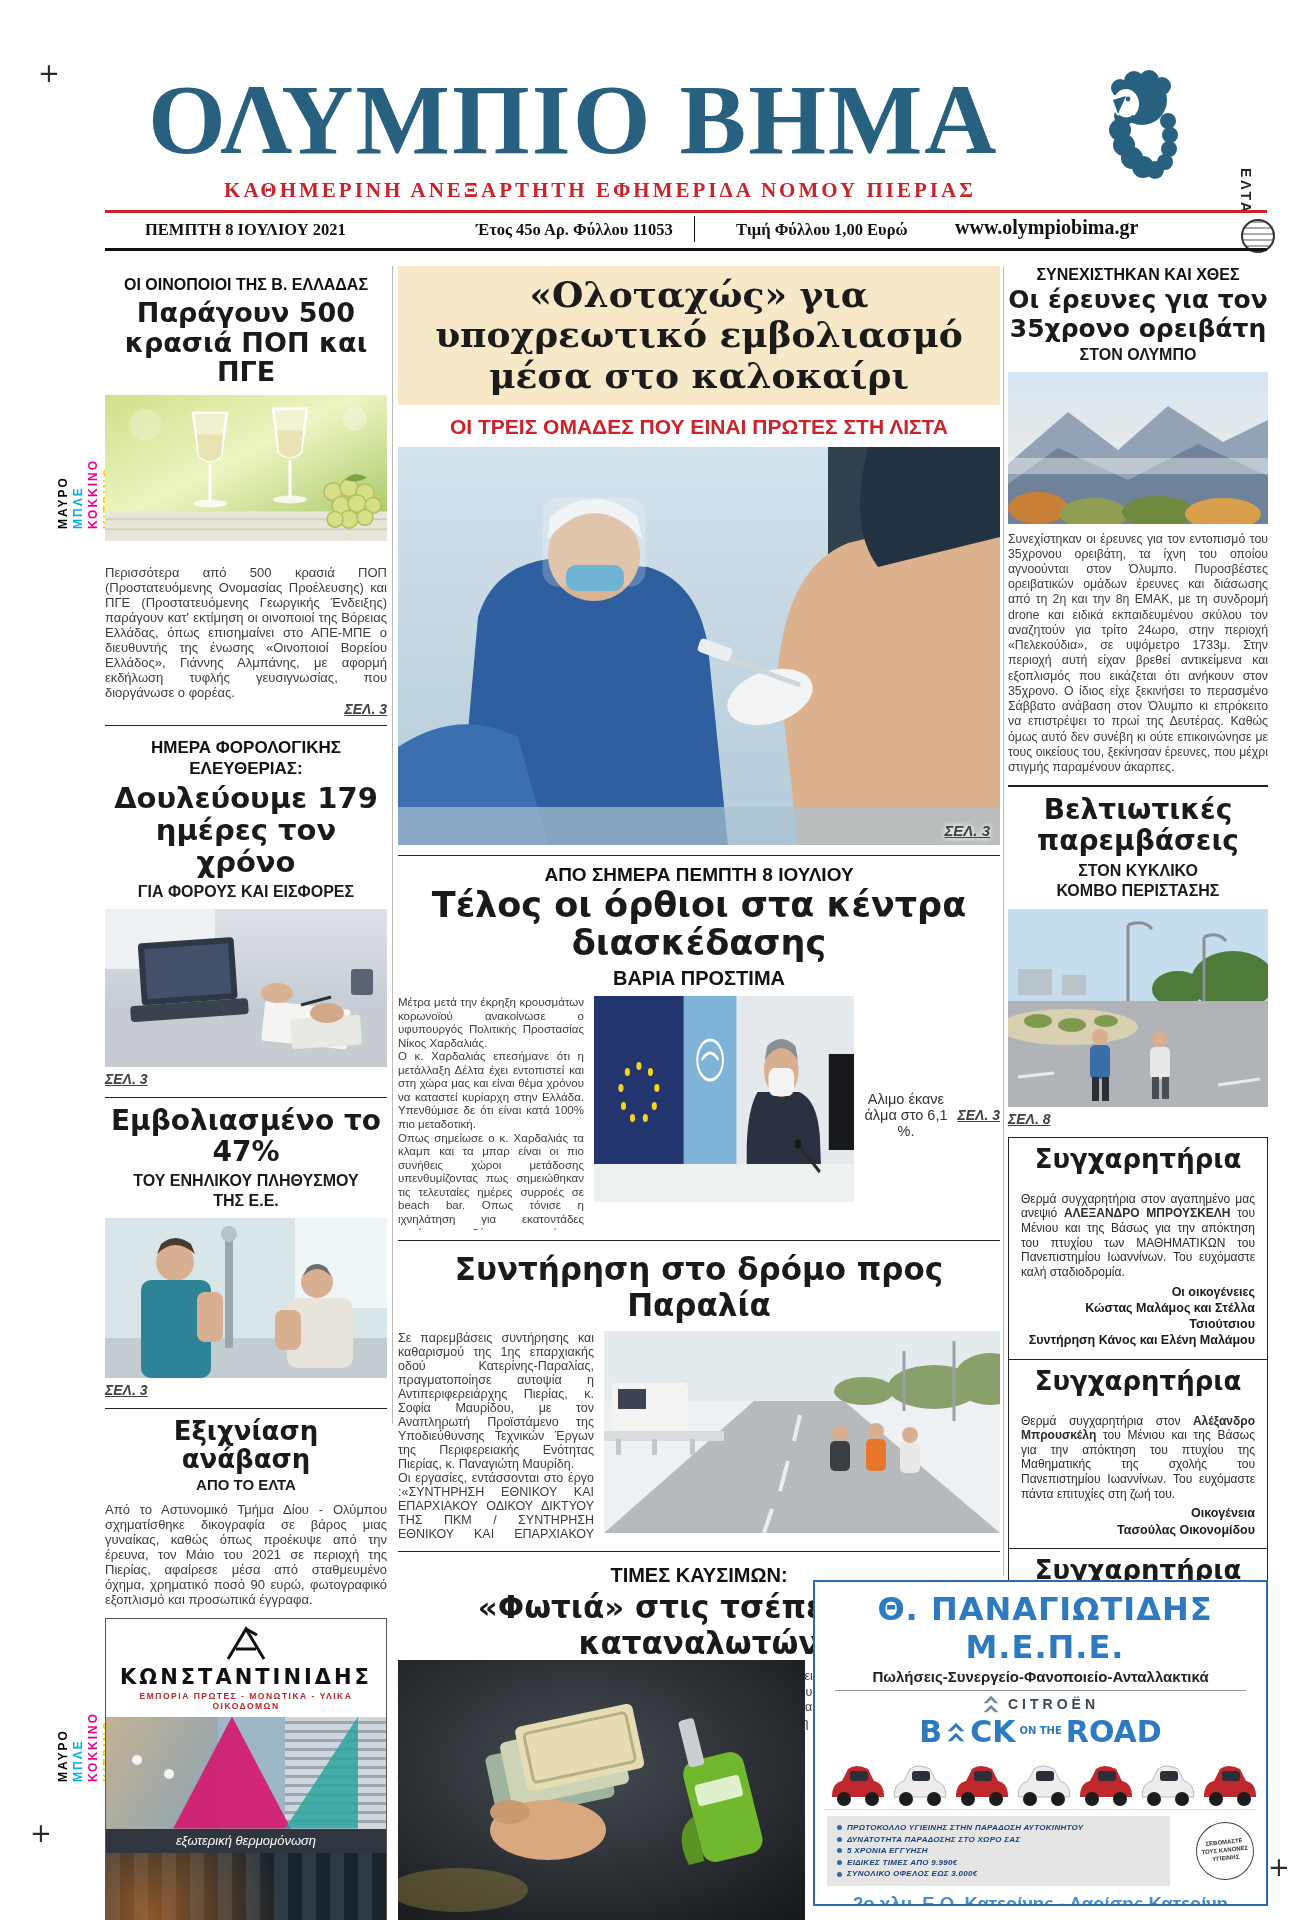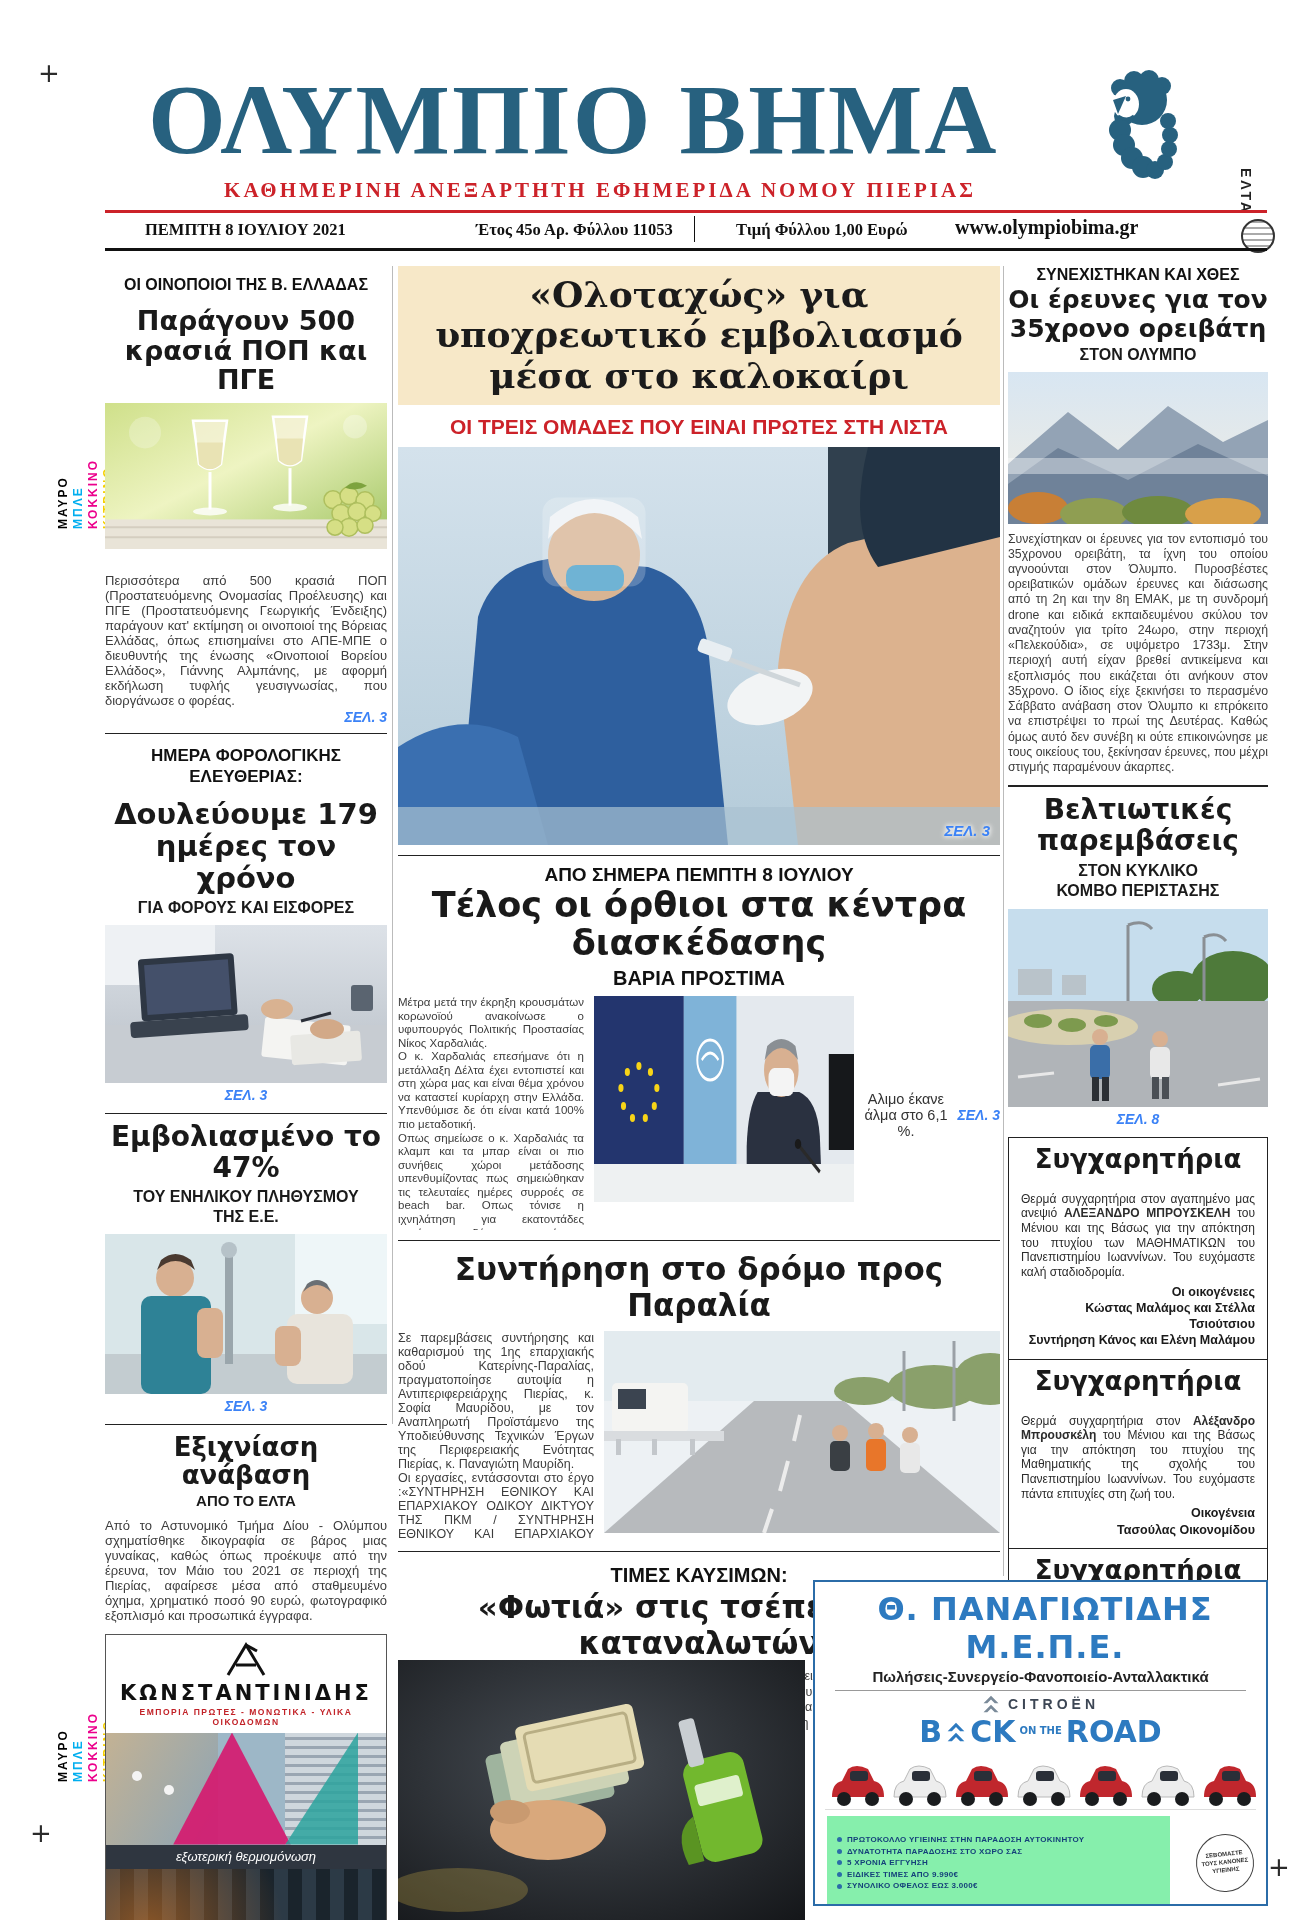--- a/index.html
+++ b/index.html
@@ -32,27 +32,27 @@
   .elta .elta-circle{width:30px;height:30px;border:2px solid #333;border-radius:50%;margin:4px auto 0;
       background:repeating-linear-gradient(0deg,#fff 0 4px,#aaa 4px 6px);}
   
   .col-left{position:absolute;left:105px;top:262px;width:282px;}
   .col-center{position:absolute;left:398px;top:266px;width:602px;}
   .col-right{position:absolute;left:1008px;top:266px;width:260px;}
   .vrule{position:absolute;top:266px;width:1px;background:#bbb;}
   .divider{border:0;border-top:1.5px solid #222;margin:10px 0 0;}
   .photo{position:relative;overflow:hidden;}
   .photo svg{display:block;width:100%;height:100%;}
-  .pageref{font-weight:bold;font-style:italic;font-size:14px;text-align:center;color:#3b82f6;}
+  .pageref{font-weight:bold;font-style:italic;font-size:14px;text-align:left;color:#404040;text-decoration:underline;}
   .kicker{font-weight:bold;text-align:center;color:#111;}
   .body-txt{color:#3c3c3c;text-align:justify;white-space:pre-line;}
   
   .l-kicker{font-size:16px;margin-top:14px;}
   .l-head{font-family:"DejaVu Sans",sans-serif;font-weight:bold;font-size:27px;line-height:1.1;
-          text-align:center;margin-top:12px;}
+          text-align:center;margin-top:4px;}
   .l-body{font-size:13px;line-height:1.15;margin-top:10px;position:relative;}
   .l-body .pageref{position:absolute;right:0;bottom:-2px;}
   .l-photo{height:146px;margin-top:8px;}
   .tax-kicker{font-size:17px;line-height:1.2;margin-top:12px;}
   .tax-head{font-size:29px;}
   .tax-sub{font-size:16px;font-weight:bold;text-align:center;margin-top:4px;}
   .vac-head{font-size:28px;margin-top:8px;}
   .vac-sub{font-size:16px;font-weight:bold;text-align:center;line-height:1.2;margin-top:4px;white-space:pre-line;}
   .theft-head{font-size:26px;margin-top:8px;}
   .theft-sub{font-size:15px;font-weight:bold;text-align:center;margin-top:2px;}
@@ -129,21 +129,21 @@
   .cit-services{font-size:15px;font-weight:bold;text-align:center;color:#222;margin-top:2px;}
   .cit-rule{border:0;border-top:1px solid #999;margin:5px 20px 0;}
   .cit-brandrow{display:flex;align-items:center;justify-content:center;gap:8px;margin-top:3px;}
   .cit-brand{font-weight:bold;font-size:14px;letter-spacing:4px;color:#3c4654;}
   .cit-back{display:flex;align-items:center;justify-content:center;gap:4px;margin-top:0px;
       color:#2d7ac0;font-family:"DejaVu Sans",sans-serif;font-weight:bold;}
   .cit-back .big{font-size:30px;}
   .cit-back .onthe{font-size:10px;line-height:1.05;text-align:center;color:#2d7ac0;}
   .cars{height:58px;margin:2px 10px 0;border-bottom:1px solid #ddd;display:flex;align-items:flex-end;justify-content:center;}
   .cit-mid{display:flex;margin:6px 12px 0;align-items:center;}
-  .cit-bullets{background:#86efac;padding:18px 10px;flex:1;}
+  .cit-bullets{background:#e5e5e5;padding:6px 10px;flex:1;font-style:italic;}
   .cit-bullet{display:flex;align-items:center;gap:5px;font-size:8px;font-weight:bold;color:#14407a;
       letter-spacing:.3px;line-height:1.45;}
   .cit-bullet .dot{width:5px;height:5px;border-radius:50%;background:#2b6ca8;flex:none;}
   .cit-stamp{width:56px;height:56px;border:1.5px solid #444;border-radius:50%;margin-left:26px;flex:none;
       display:flex;flex-direction:column;align-items:center;justify-content:center;transform:rotate(-6deg);
       font-size:6px;font-weight:bold;color:#333;text-align:center;line-height:1.3;}
   .cit-contact{margin-top:6px;text-align:center;color:#3f8fd2;font-weight:bold;font-size:18.5px;line-height:1.35;}
   .cit-contact div{white-space:nowrap;}
 </style>
 </head>

